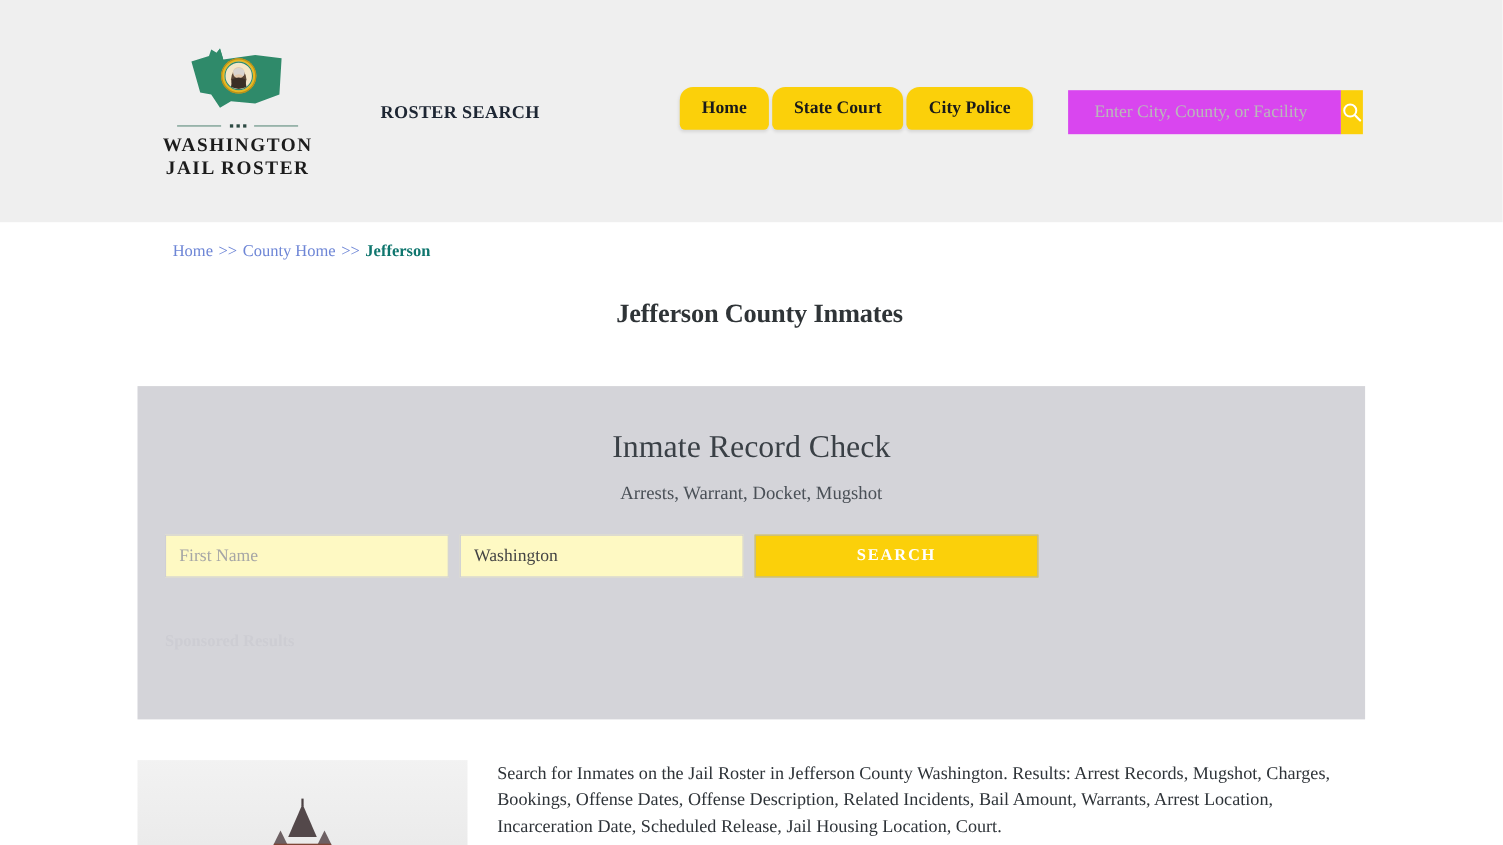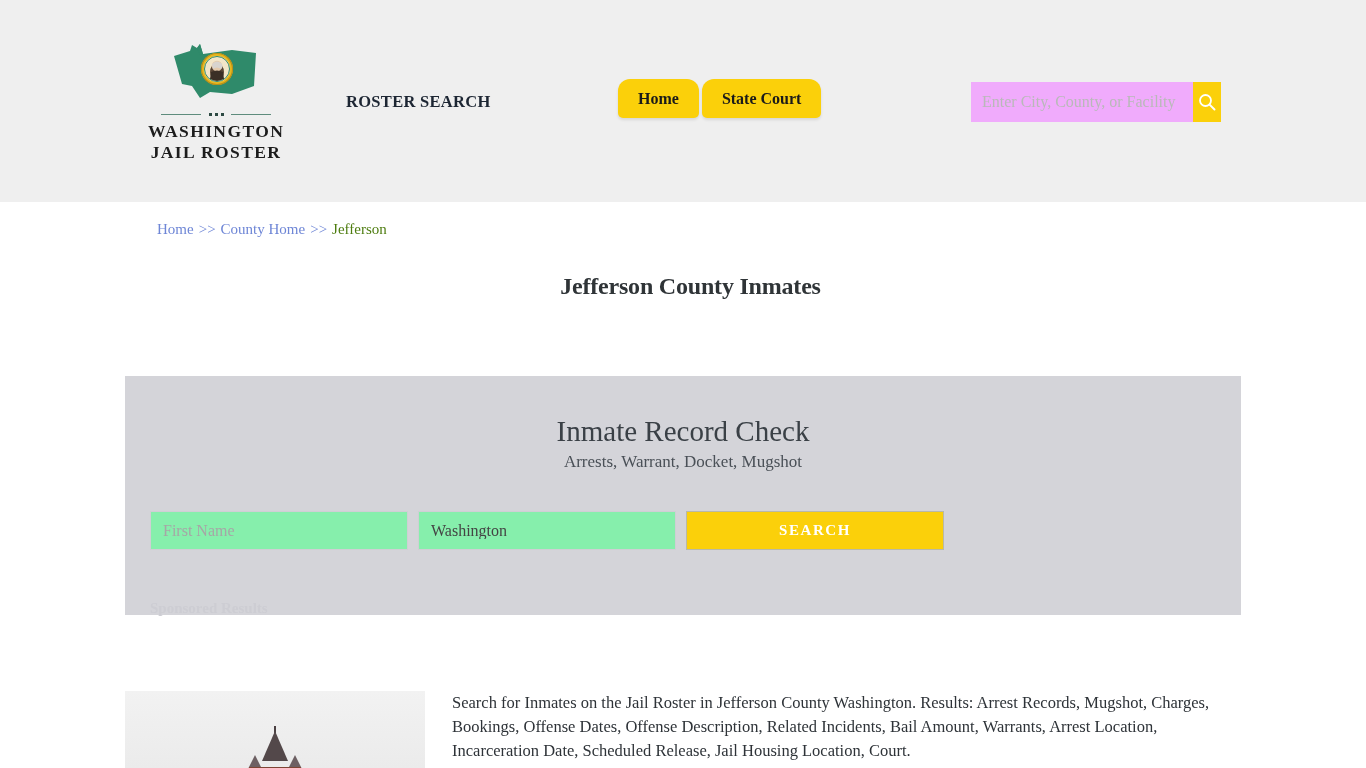--- a/index.html
+++ b/index.html
@@ -108,22 +108,22 @@
     left: 971px;
     top: 82px;
     width: 250px;
     height: 40px;
     display: flex;
   }
   .hdr-search input {
     flex: 1;
     border: none;
     outline: none;
-    background: #f0abfc;
-    padding: 0 11px;
+    background: #d946ef;
+    padding: 0 24px;
     font-family: "Liberation Serif", serif;
     font-size: 16px;
     color: #333;
   }
   .hdr-search input::placeholder { color: #b9b9b9; }
   .hdr-search-btn {
     width: 36px;
     background: #fbd00a;
     display: flex;
     align-items: center;
@@ -138,72 +138,72 @@
     top: 221px;
     font-family: "Liberation Serif", serif;
     font-size: 15px;
   }
   .breadcrumb a {
     color: #6e86d6;
     text-decoration: none;
     cursor: pointer;
   }
   .breadcrumb .sep { color: #6e86d6; margin: 0 5px; }
-  .breadcrumb .current { color: #4d7c0f; font-weight: normal; }
+  .breadcrumb .current { color: #0f766e; font-weight: bold; }
 
   
   .page-title {
     position: absolute;
     top: 273px;
     left: 0;
     width: 1366px;
     text-align: center;
     font-family: "Liberation Serif", serif;
     font-size: 24px;
     font-weight: bold;
     color: #2f3437;
     letter-spacing: -0.2px;
     padding-left: 15px;
   }
 
   
   .panel {
     position: absolute;
     left: 125px;
-    top: 376px;
+    top: 351px;
     width: 1116px;
-    height: 239px;
+    height: 303px;
     background: #d4d4d9;
   }
   .panel-title {
     text-align: center;
     margin-top: 39px;
     font-family: "Liberation Serif", serif;
     font-size: 29px;
     color: #3a4046;
     font-weight: normal;
   }
   .panel-sub {
     text-align: center;
-    margin-top: 4px;
+    margin-top: 16px;
     font-family: "Liberation Serif", serif;
     font-size: 17px;
     color: #4a5057;
   }
   .form-row {
     position: absolute;
     left: 25px;
     top: 135px;
     display: flex;
     gap: 10px;
   }
   .form-row .fld {
     height: 39px;
     border: 1px solid #cfcfd4;
-    background: #86efac;
+    background: #fef9c3;
     font-family: "Liberation Serif", serif;
     font-size: 16px;
     color: #444;
     padding: 0 12px;
     outline: none;
   }
   .form-row .fld::placeholder { color: #a6a6a6; }
   .fld-first { width: 258px; }
   .fld-last  { width: 258px; }
   .fld-state {
@@ -335,20 +335,21 @@
     </div>
     <div class="logo-text-1">WASHINGTON</div>
     <div class="logo-text-2">JAIL ROSTER</div>
   </div>
 
   <div class="roster-search-label">ROSTER SEARCH</div>
 
   <div class="nav">
     <div class="nav-btn">Home</div>
     <div class="nav-btn">State Court</div>
+    <div class="nav-btn">City Police</div>
   </div>
 
   <div class="hdr-search">
     <input type="text" placeholder="Enter City, County, or Facility" style="">
     <div class="hdr-search-btn">
       <svg width="20" height="20" viewBox="0 0 20 20" xmlns="http://www.w3.org/2000/svg">
         <circle cx="8.5" cy="8.5" r="5.5" fill="none" stroke="#ffffff" stroke-width="1.8"></circle>
         <line x1="12.6" y1="12.6" x2="17.5" y2="17.5" stroke="#ffffff" stroke-width="2" stroke-linecap="round"></line>
       </svg>
     </div>

